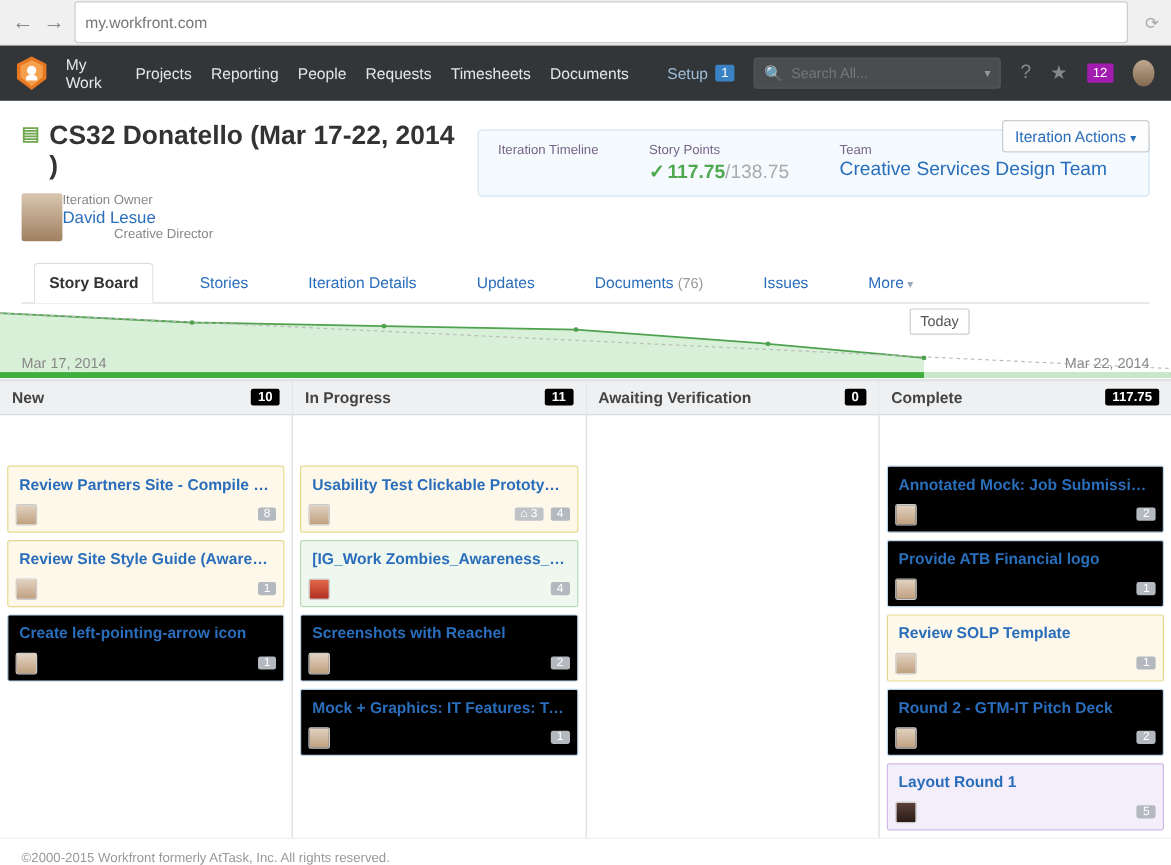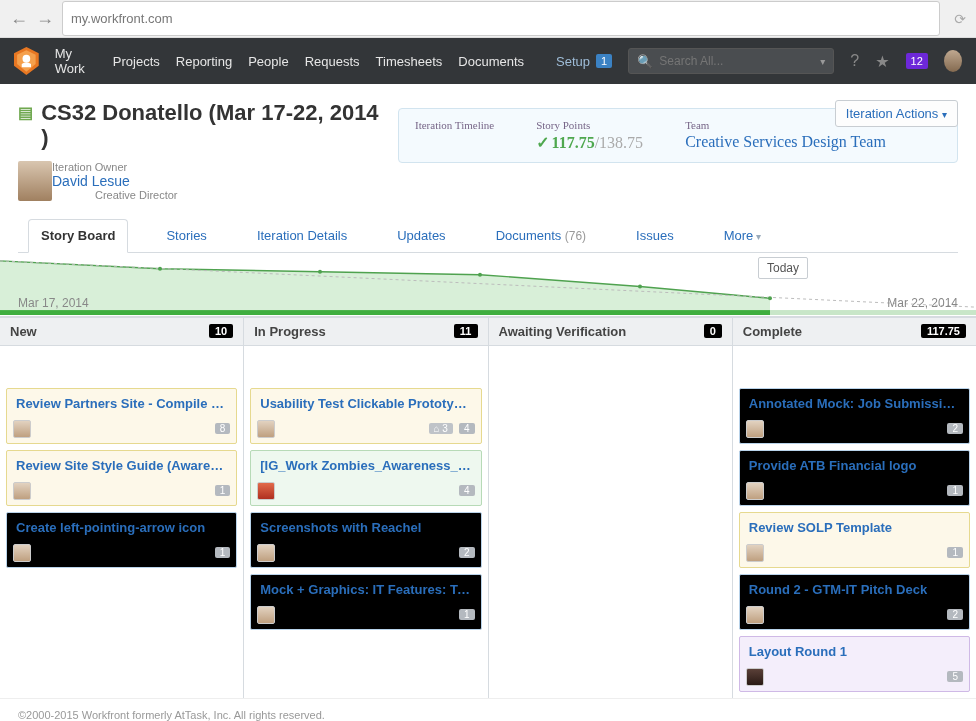--- a/index.html
+++ b/index.html
@@ -14,36 +14,36 @@
 
 .topnav { height: 46px; background: #333639; display: flex; align-items: center; padding: 0 14px; gap: 16px; color: #ddd; font-size: 13px; }
 .logo-badge { width: 30px; height: 34px; }
 .nav-item { color: #e6e6e6; cursor: pointer; }
 .nav-spacer { flex: 1; }
 .setup-wrap { display: flex; align-items: center; gap: 6px; color: #9fbdd8; }
 .setup-badge { background: #3b82c4; color: #fff; padding: 1px 5px; border-radius: 2px; font-size: 11px; }
 .search-box { background: #4a4d50; border: 1px solid #555; border-radius: 3px; height: 26px; width: 220px; display: flex; align-items: center; padding: 0 8px; color: #bbb; gap: 6px; }
 .search-box input { background: transparent; border: none; color: #ddd; outline: none; flex: 1; font-size: 12px; }
 .top-icon { color: #888; font-size: 16px; cursor: pointer; }
-.notif-badge { background: #6d28d9; color: #fff; font-size: 11px; padding: 2px 5px; border-radius: 2px; }
+.notif-badge { background: #a21caf; color: #fff; font-size: 11px; padding: 2px 5px; border-radius: 2px; }
 .avatar-sm { width: 22px; height: 22px; border-radius: 50%; background: linear-gradient(#bfa890,#846a50); }
 
 
 .page { padding: 16px 18px 0 18px; position: relative; }
 .page-header { display: flex; align-items: flex-start; }
 .title-wrap { flex: 0 0 370px; }
 .page-title { font-size: 22px; font-weight: 700; color: #333; line-height: 1.15; display: flex; gap: 8px; }
 .doc-icon { color: #6fa84f; font-size: 16px; margin-top: 4px; }
 .owner-block { display: flex; margin-top: 10px; }
 .owner-avatar { width: 34px; height: 40px; background: linear-gradient(#d9c6b0,#a08060); border-radius: 2px; }
 .owner-label { font-size: 11px; color: #888; }
 .owner-name { color: #2a6ebb; font-size: 14px; cursor: pointer; }
 .owner-role { font-size: 11px; color: #888; margin-left: 43px; }
 
-.info-panel { flex: 1; background: #f4fafe; border: 1px solid #d2e4ef; border-radius: 4px; padding: 10px 16px; display: flex; gap: 42px; margin-left: 10px; margin-top: 8px; font-family: Liberation Serif, serif; }
+.info-panel { flex: 1; background: #f4fafe; border: 1px solid #d2e4ef; border-radius: 4px; padding: 10px 16px; display: flex; gap: 42px; margin-left: 10px; margin-top: 8px; }
 .info-col .lbl { font-size: 11px; color: #768; margin-bottom: 2px; }
 .info-col .val { font-size: 16px; color: #333; }
 .pts-check { color: #4fa84f; font-weight: bold; margin-right: 2px; }
 .pts-cur { color: #4fa84f; font-weight: 700; }
 .pts-total { color: #aaa; }
 .team-link { color: #2a6ebb; font-size: 16px; cursor: pointer; }
 
 .actions-btn { position: absolute; right: 18px; top: 16px; border: 1px solid #c8cdd2; background: #fdfdfd; color: #2a6ebb; padding: 5px 10px; border-radius: 3px; font-size: 13px; cursor: pointer; }
 
 

